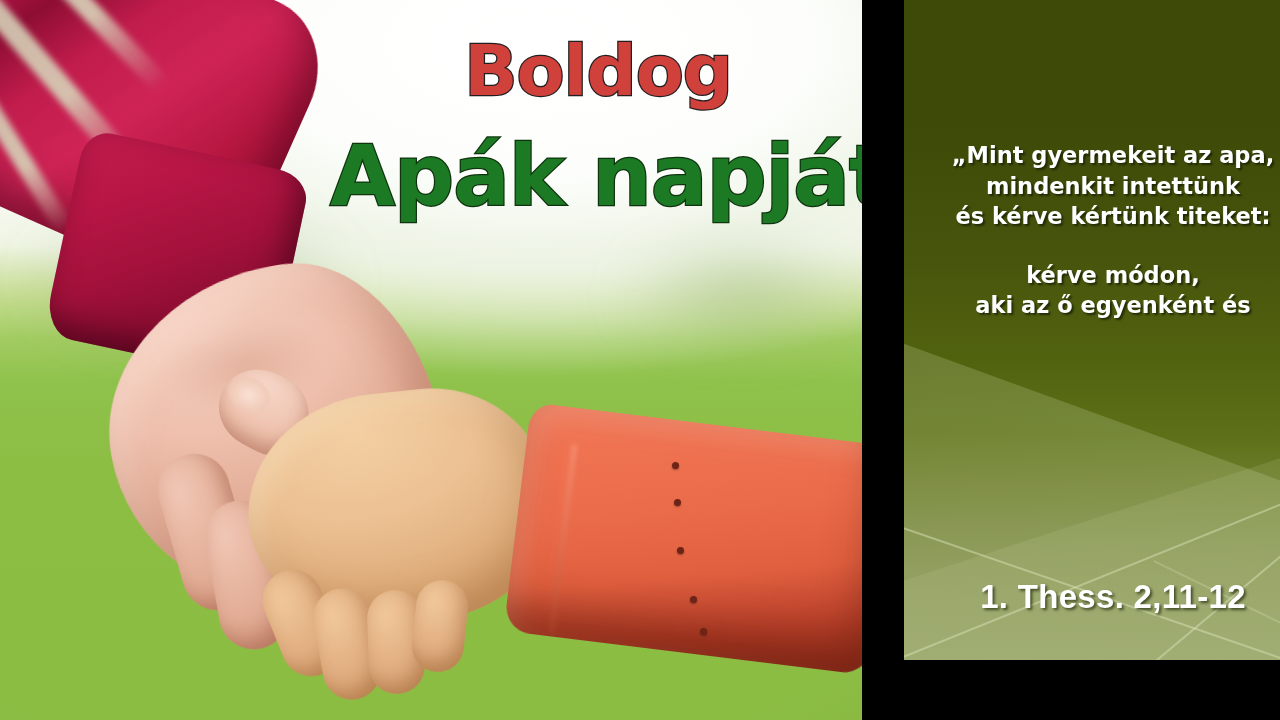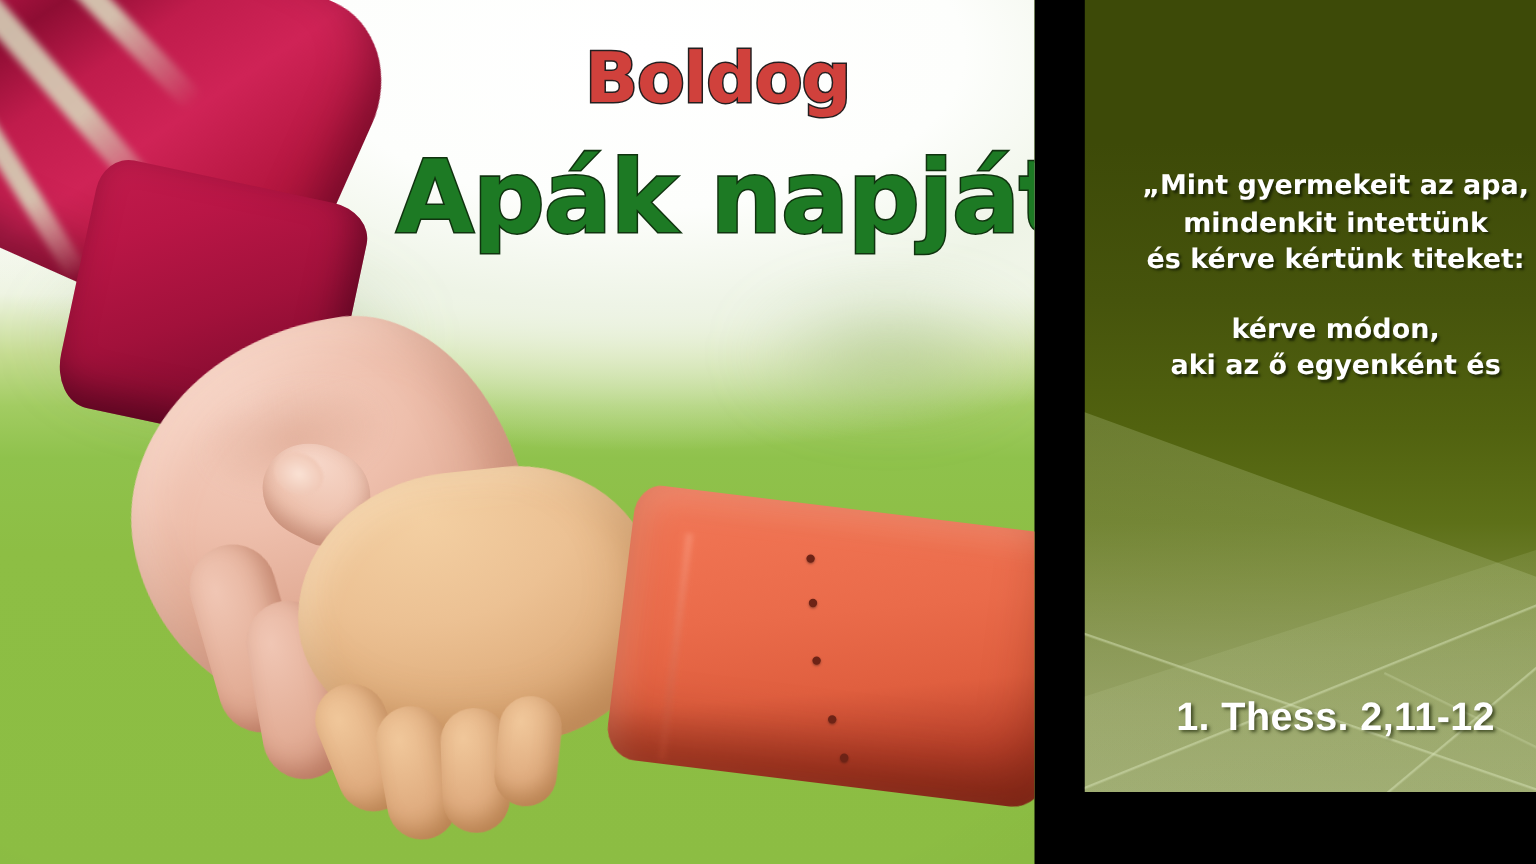--- a/index.html
+++ b/index.html
@@ -261,21 +261,21 @@
     left: 330px;
     top: 36px;
     width: 530px;
     text-align: center;
     line-height: 1;
     z-index: 6;
   }
   .headline-line {
     font-family: "DejaVu Sans", sans-serif;
     font-weight: bold;
-    font-size: 58px;
+    font-size: 70px;
     letter-spacing: -1px;
     margin: 0;
     white-space: nowrap;
   }
   .headline-line.l1 {
     color: #d0413c;
     -webkit-text-stroke: 2.5px #231f20;
     paint-order: stroke fill;
     text-align: center;
     padding-left: 6px;

